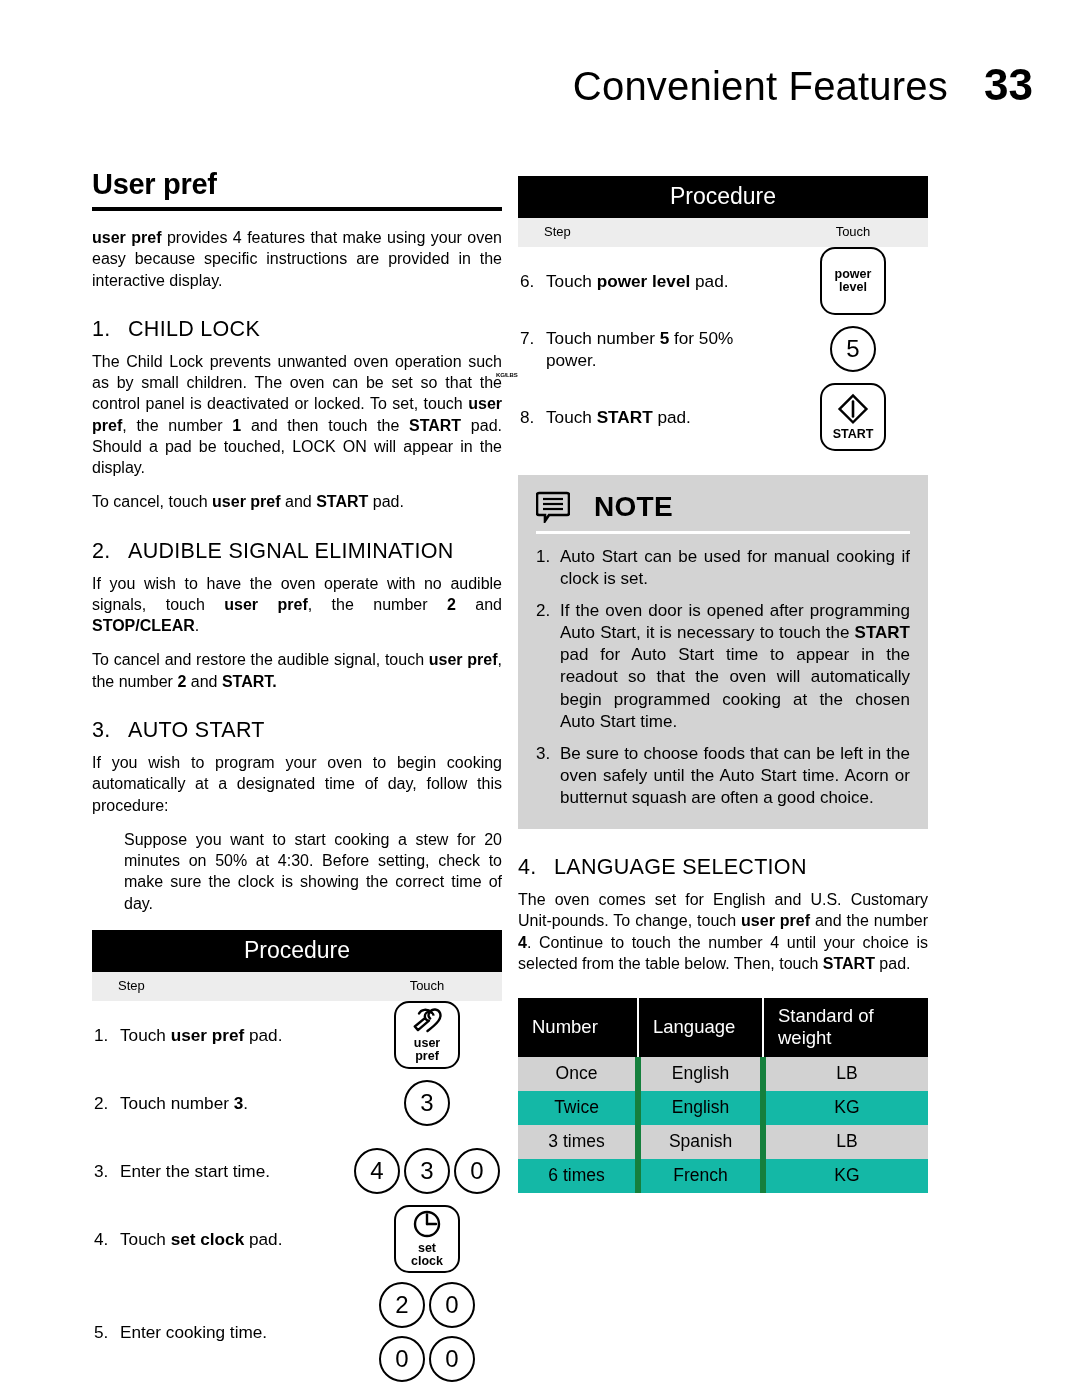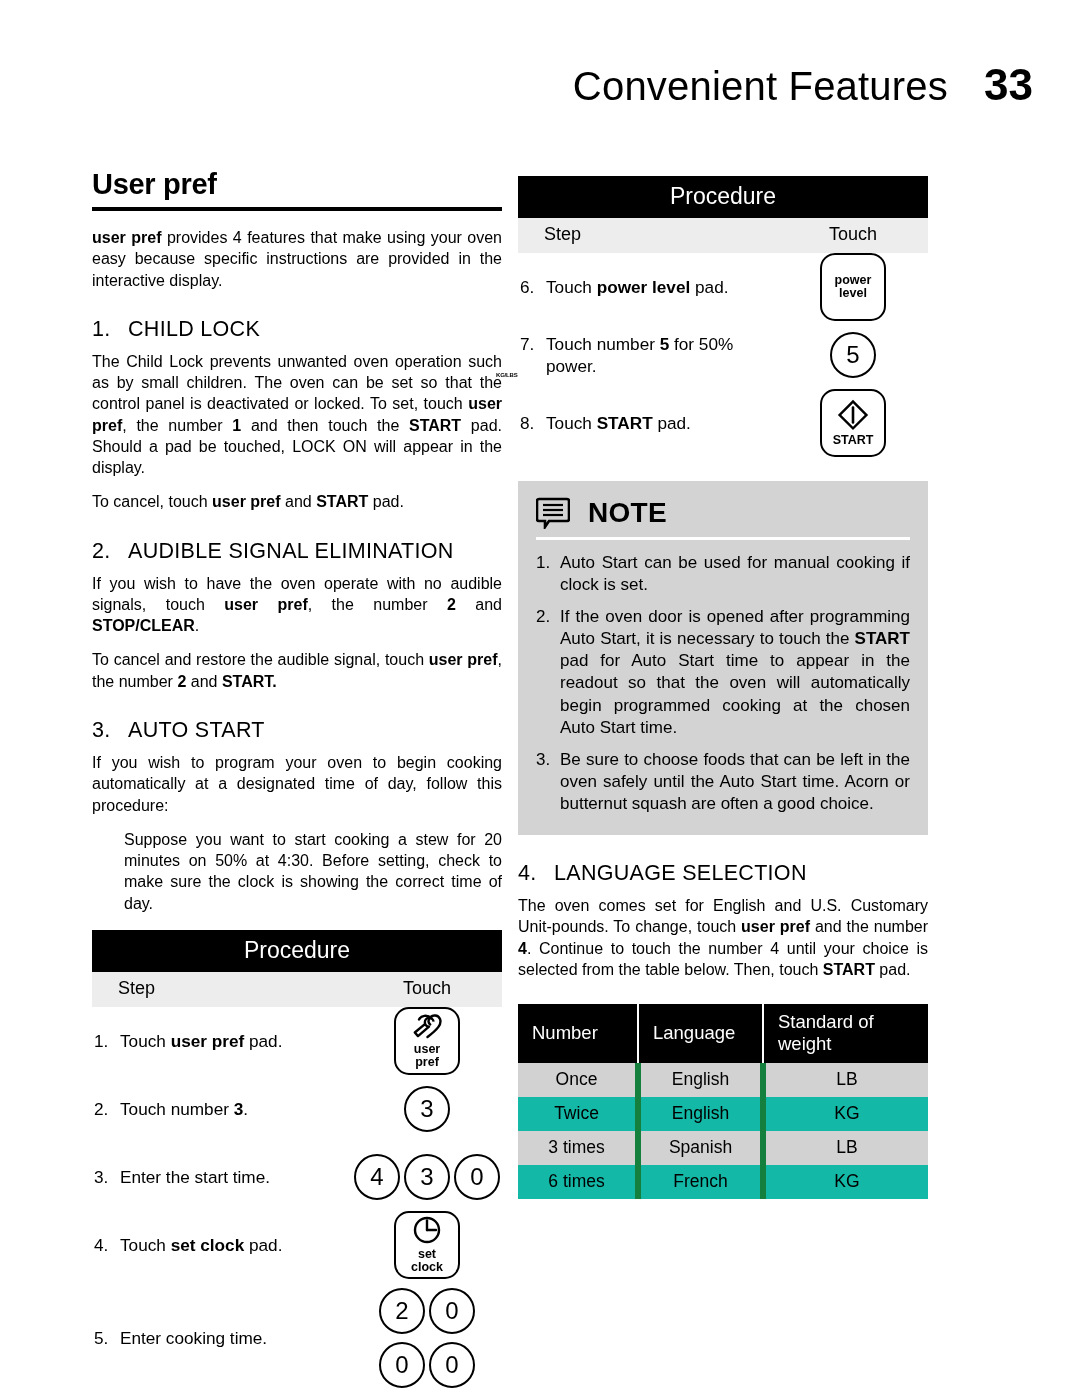--- a/index.html
+++ b/index.html
@@ -99,21 +99,21 @@
   .proc-title {
     background: #000;
     color: #fff;
     text-align: center;
     font-size: 23px;
     padding: 7px 0 8px 0;
   }
   .proc-subhead {
     background: #ededed;
     display: flex;
-    font-size: 18px;
+    font-size: 13px;
     padding: 6px 0 8px 0;
   }
   .proc-subhead .s-step  { padding-left: 26px; flex: 1; }
   .proc-subhead .s-touch { width: 150px; text-align: center; }
   .proc-row {
     display: flex;
     align-items: center;
     min-height: 68px;
   }
   .proc-row .step {
@@ -177,21 +177,21 @@
   .note {
     background: #d3d3d3;
     width: 410px;
     box-sizing: border-box;
     padding: 16px 18px 20px 18px;
     margin-top: 24px;
   }
   .note-head {
     display: flex;
     align-items: center;
-    gap: 18px;
+    gap: 24px;
   }
   .note-head .txt {
     font-size: 28px;
     font-weight: bold;
     letter-spacing: 0.3px;
   }
   .note-sep {
     border-bottom: 3px solid #ffffff;
     margin: 8px 0 12px 0;
   }

